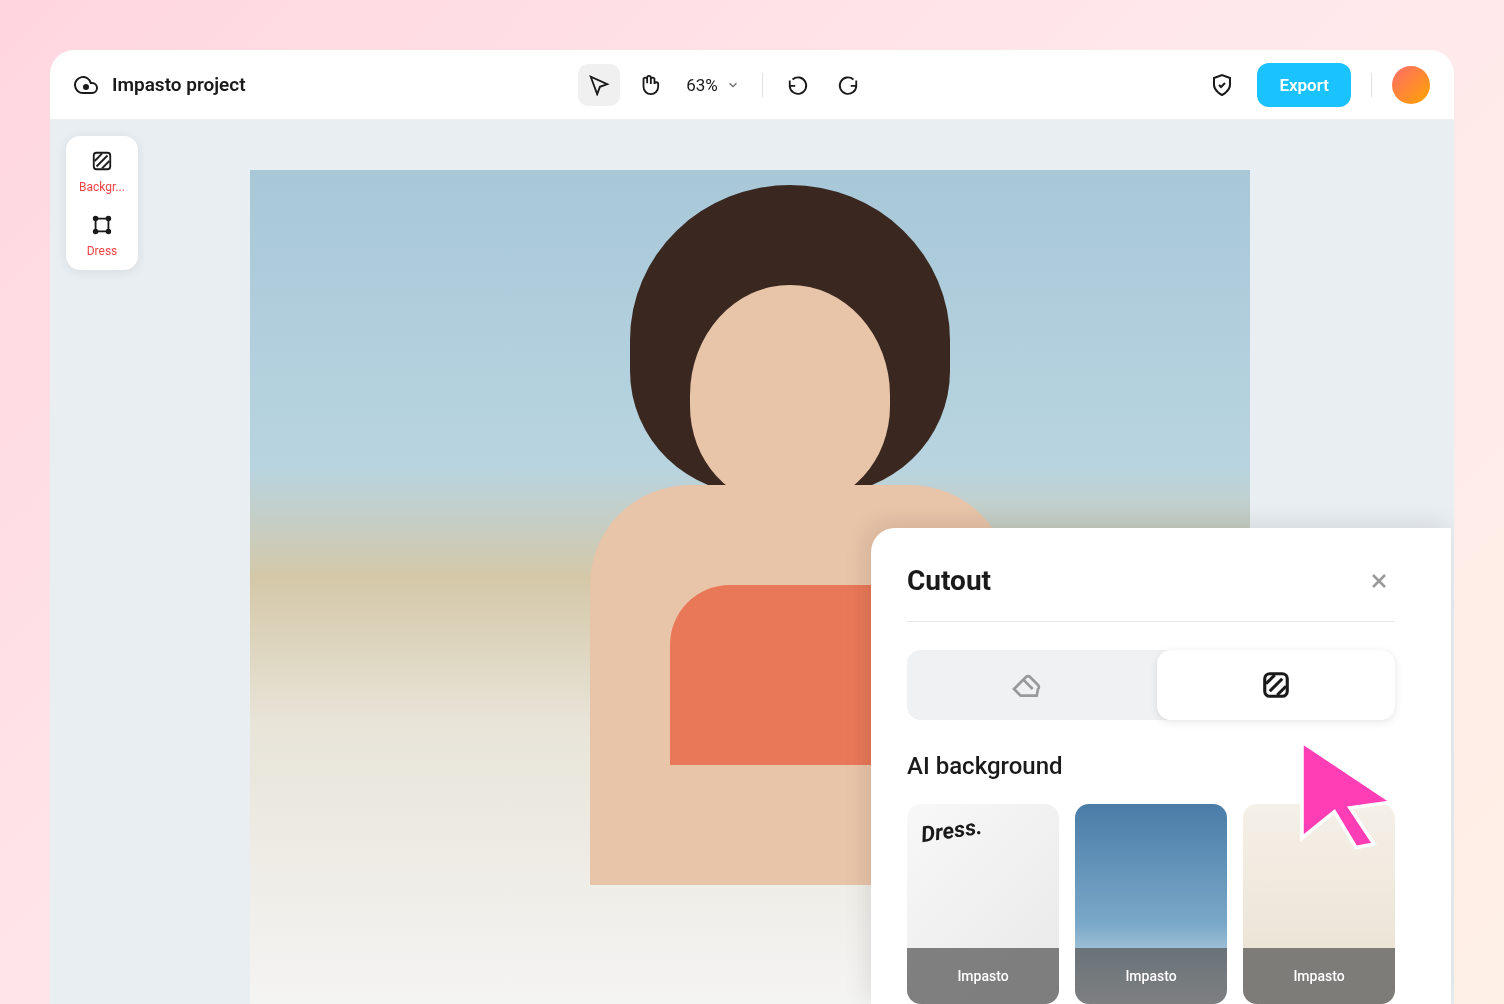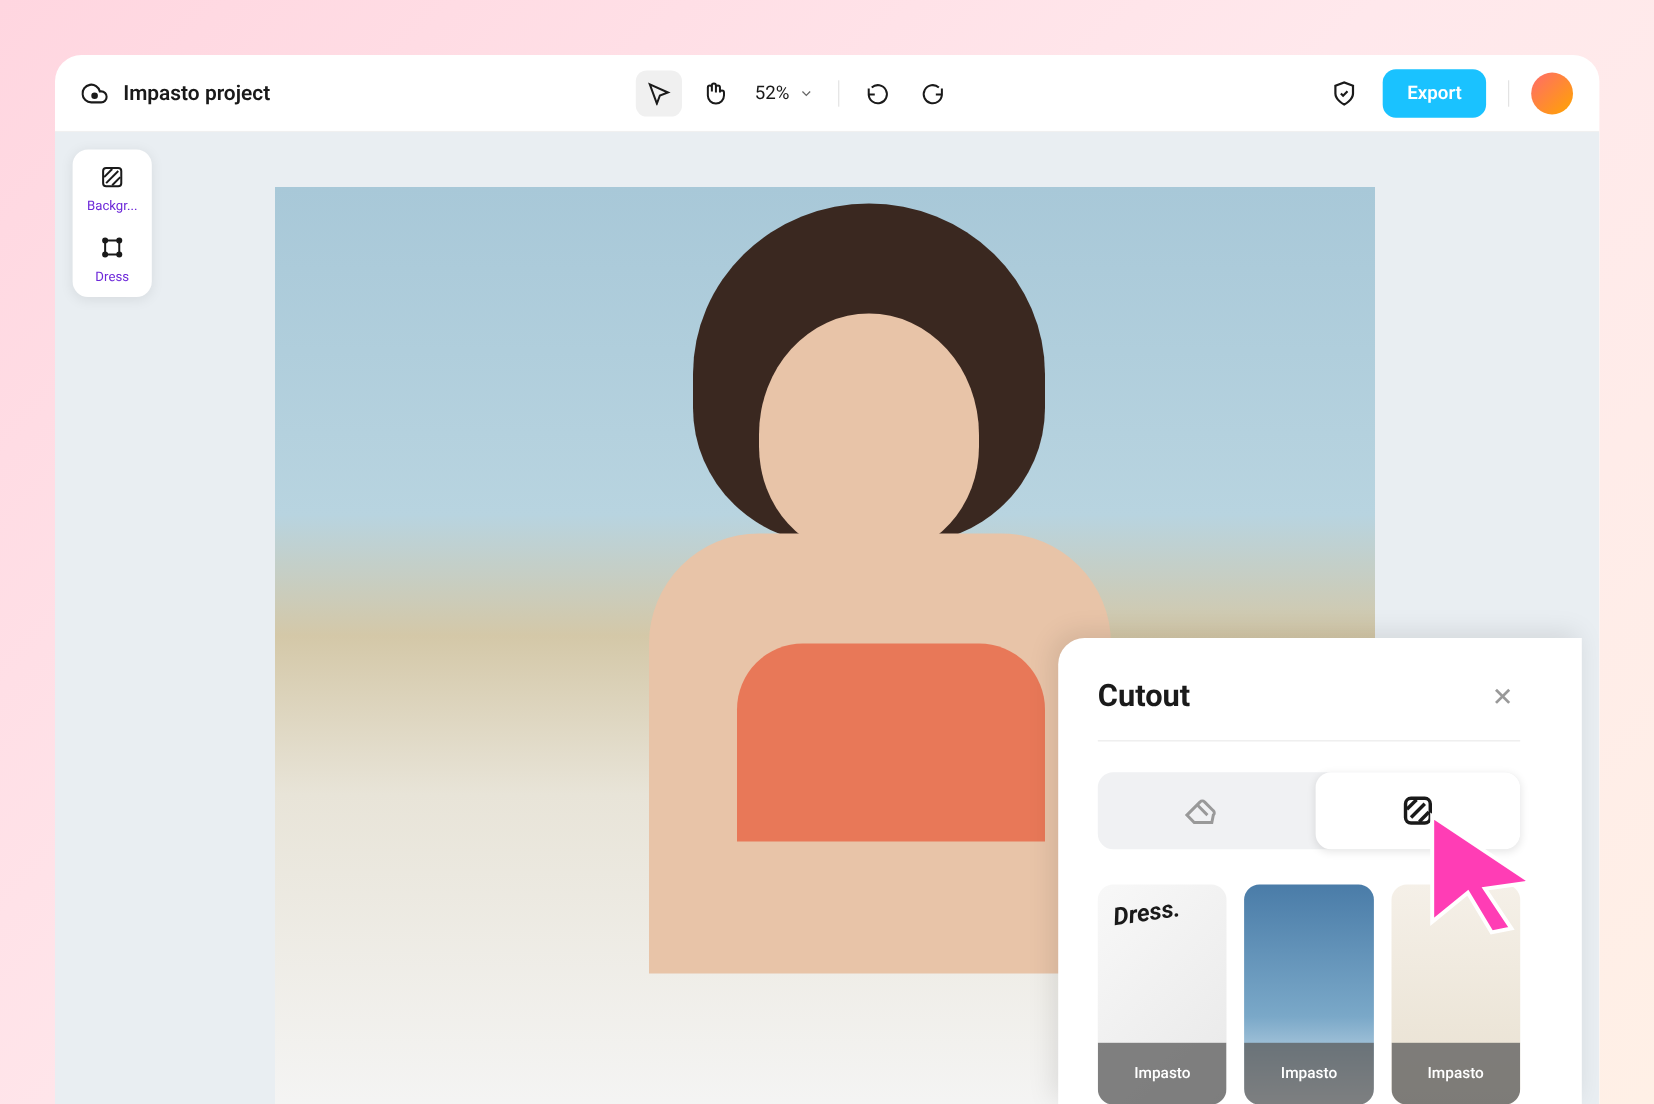--- a/index.html
+++ b/index.html
@@ -153,21 +153,21 @@
     .side-tool-icon {
       width: 26px;
       height: 26px;
       display: flex;
       align-items: center;
       justify-content: center;
     }
     
     .side-tool-label {
       font-size: 12px;
-      color: #6d28d9;
+      color: #ef4444;
       text-align: center;
       overflow: hidden;
       text-overflow: ellipsis;
       white-space: nowrap;
       width: 100%;
     }
     
     .canvas-image {
       position: absolute;
       top: 50px;
@@ -222,22 +222,22 @@
       left: 140px;
       width: 280px;
       height: 180px;
       background: #e87858;
       border-radius: 60px 60px 0 0;
     }
     
     .cutout-panel {
       position: absolute;
       bottom: 0;
-      right: 16px;
-      width: 476px;
+      right: 3px;
+      width: 580px;
       background: white;
       border-radius: 24px 0 0 0;
       box-shadow: -4px -4px 24px rgba(0,0,0,0.1);
       padding: 36px 56px 0 36px;
     }
     
     .panel-header {
       display: flex;
       justify-content: space-between;
       align-items: center;
@@ -377,21 +377,21 @@
         <svg width="22" height="22" viewBox="0 0 24 24" fill="none" stroke="#1a1a1a" stroke-width="2">
           <path d="M3 3l7 19 3-8 8-3z"></path>
         </svg>
       </div>
       <div class="tool-button">
         <svg width="22" height="22" viewBox="0 0 24 24" fill="none" stroke="#1a1a1a" stroke-width="2">
           <path d="M18 11V6a2 2 0 0 0-4 0v5M14 10V4a2 2 0 0 0-4 0v6M10 10V6a2 2 0 0 0-4 0v8a8 8 0 0 0 16 0v-3a2 2 0 0 0-4 0"></path>
         </svg>
       </div>
       <div class="zoom-display">
-        <span>52%</span>
+        <span>63%</span>
         <svg width="14" height="14" viewBox="0 0 24 24" fill="none" stroke="#666" stroke-width="2">
           <polyline points="6 9 12 15 18 9"></polyline>
         </svg>
       </div>
       <div class="divider"></div>
       <div class="tool-button">
         <svg width="22" height="22" viewBox="0 0 24 24" fill="none" stroke="#1a1a1a" stroke-width="2">
           <path d="M3 7v6h6M3 13a9 9 0 1 0 3-7"></path>
         </svg>
       </div>
@@ -473,20 +473,21 @@
         <div class="tab selected">
           <svg width="30" height="30" viewBox="0 0 24 24" fill="none" stroke="#1a1a1a" stroke-width="2.5">
             <rect x="3" y="3" width="18" height="18" rx="4"></rect>
             <line x1="7" y1="17" x2="17" y2="7"></line>
             <line x1="4" y1="11" x2="11" y2="4"></line>
             <line x1="13" y1="20" x2="20" y2="13"></line>
           </svg>
         </div>
       </div>
 
+      <div class="section-title">AI background</div>
 
       <div class="bg-grid">
         <div class="bg-item bg-item-1">
           <div class="dress-text">Dress.</div>
           <div class="bg-label">Impasto</div>
         </div>
         <div class="bg-item bg-item-2">
           <div class="bg-label">Impasto</div>
         </div>
         <div class="bg-item bg-item-3">

